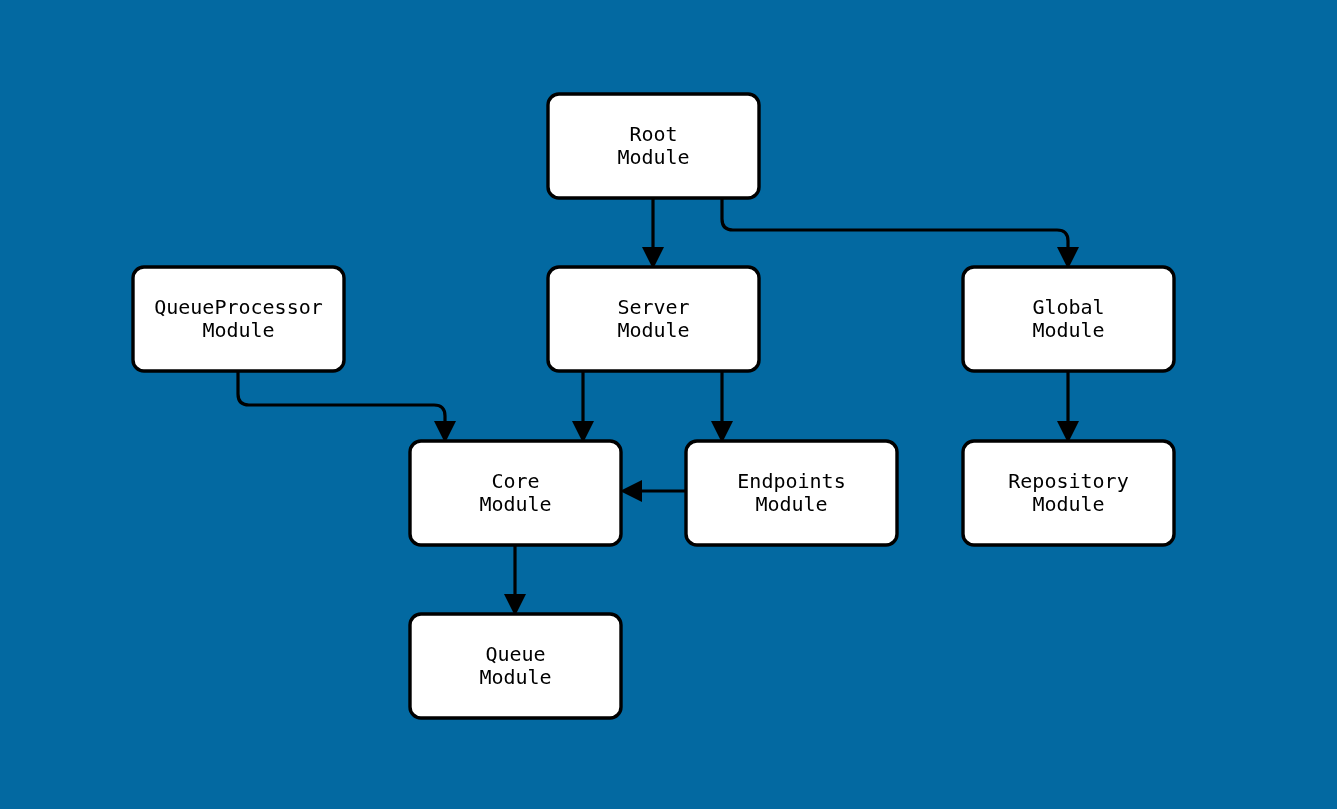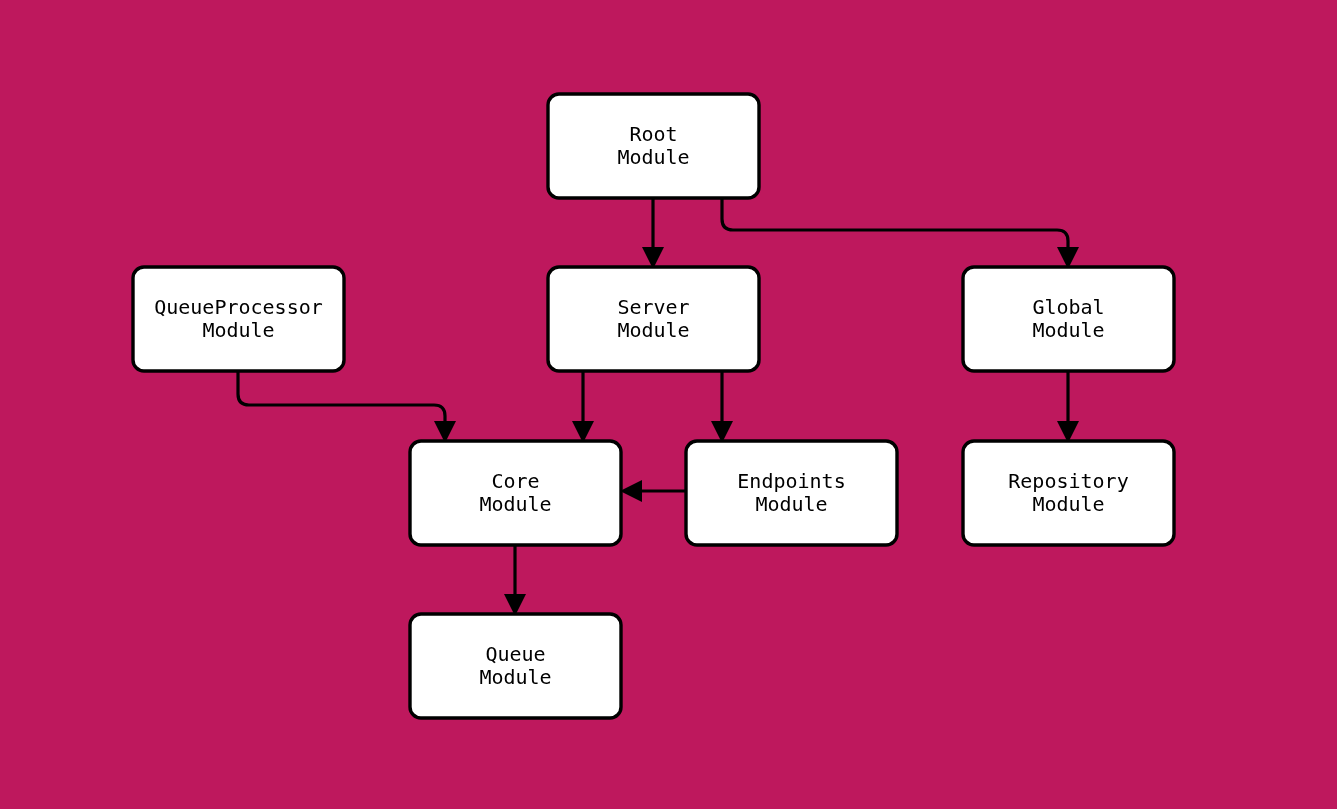--- a/index.html
+++ b/index.html
@@ -10,21 +10,21 @@
   body {
     width: 1337px;
     height: 809px;
     overflow: hidden;
     font-family: "DejaVu Sans Mono", monospace;
   }
   #diagram-root {
     position: relative;
     width: 1337px;
     height: 809px;
-    background: #be185d;
+    background: #0369a1;
   }
   svg.diagram-canvas {
     display: block;
     width: 1337px;
     height: 809px;
   }
   .node-box {
     fill: #ffffff;
     stroke: #000000;
     stroke-width: 3.4;

